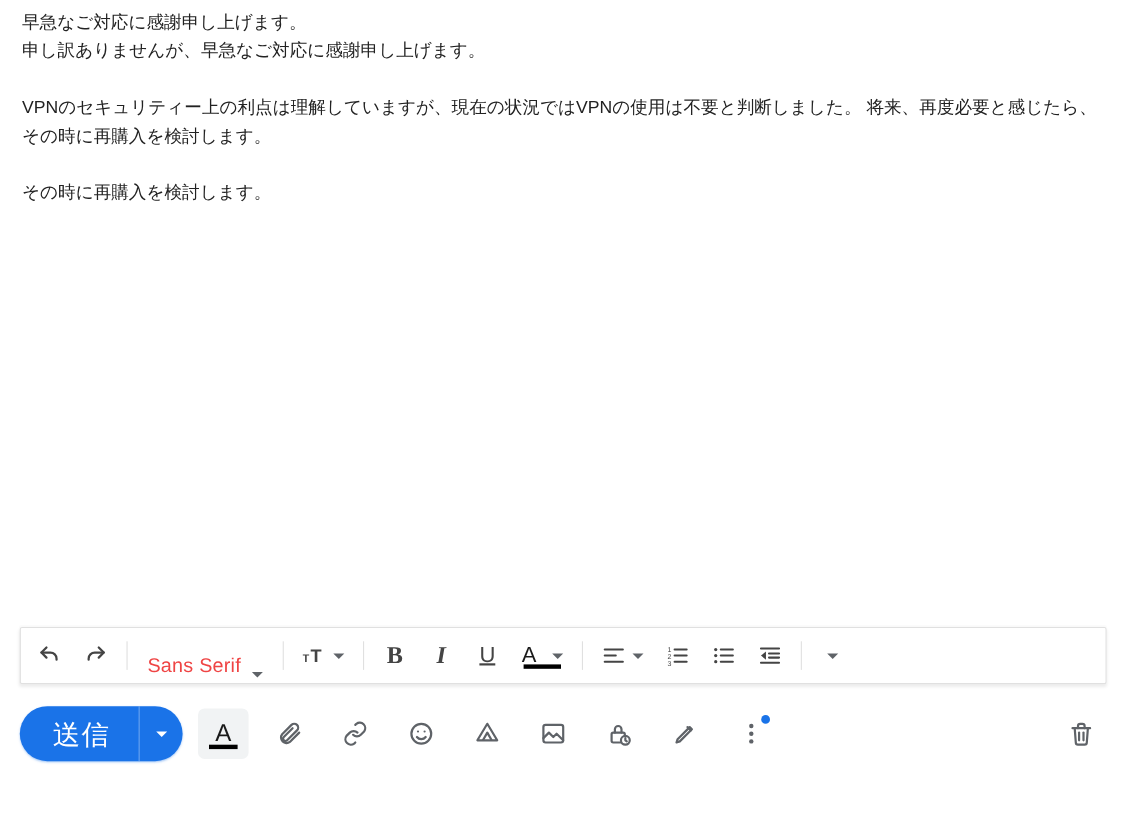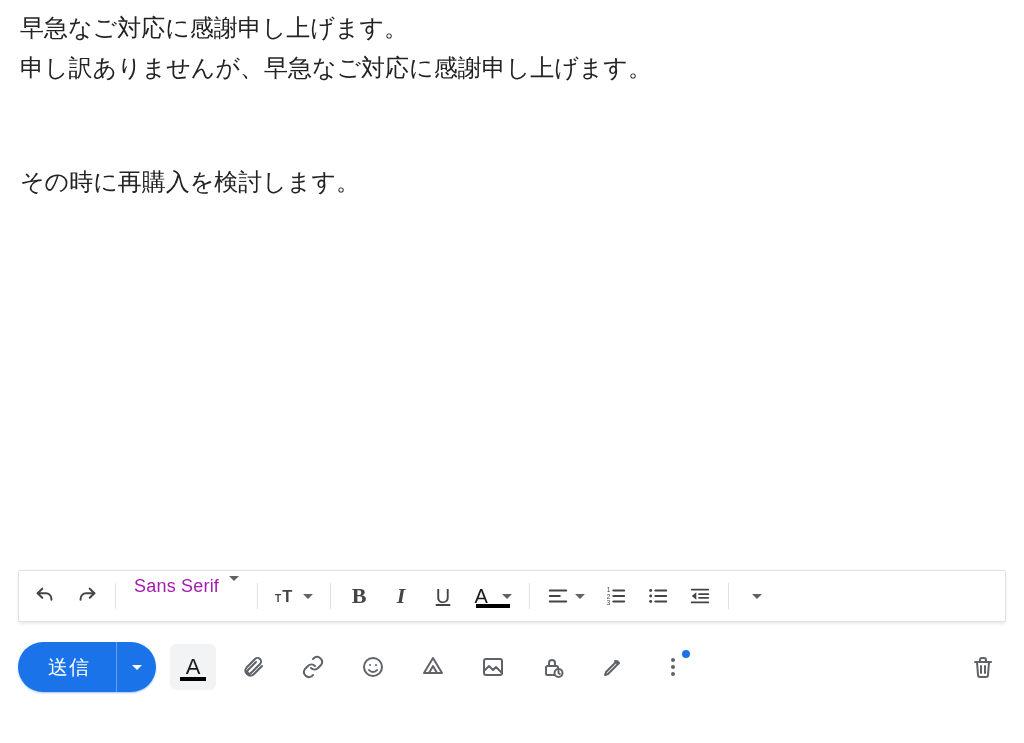--- a/index.html
+++ b/index.html
@@ -1,19 +1,19 @@
 <!DOCTYPE html>
 <html><head>
 <meta charset="utf-8">
 <style>
   * { box-sizing: border-box; margin: 0; padding: 0; }
   html, body { width: 1024px; height: 743px; font-family: Arial, "Helvetica Neue", sans-serif; background: #fff; }
   .compose-body {
     padding: 8px 14px 0 20px;
-    font-size: 24px;
+    font-size: 16px;
     line-height: 1.65;
     color: #222;
     height: 570px;
     overflow: hidden;
   }
   .compose-body p { margin: 0; }
   .compose-body .para-gap { height: 1.55em; }
 
   .format-toolbar {
     margin: 0 18px;
@@ -33,23 +33,23 @@
     justify-content: center;
     min-width: 40px;
     height: 40px;
     cursor: pointer;
     border-radius: 3px;
     position: relative;
   }
   .tb-sep { width:1px; height:26px; background:#e0e0e0; margin:0 6px; }
 
   .font-picker {
-    display: flex; align-items: flex-start; gap: 10px;
+    display: flex; align-items: flex-end; gap: 10px;
     padding: 0 10px; cursor: pointer; height: 40px;
-    font-size: 18px; color:#a21caf; letter-spacing: .2px;
+    font-size: 18px; color:#ef4444; letter-spacing: .2px;
   }
   .dd-caret { width:0;height:0;border-left:5px solid transparent;border-right:5px solid transparent;border-top:5px solid #5f6368; }
 
   .send-row {
     display: flex;
     align-items: center;
     padding: 20px 18px 18px 18px;
     gap: 14px;
   }
   .send-btn {
@@ -58,21 +58,21 @@
     height: 50px;
     border-radius: 999px;
     overflow: hidden;
     background: #1a73e8;
     color: #fff;
     box-shadow: 0 1px 2px rgba(26,115,232,.4);
   }
   .send-main {
     display:flex;align-items:center;justify-content:center;
     padding: 0 26px 0 30px;
-    font-size: 20px;
+    font-size: 25px;
     letter-spacing: 1px;
     cursor: pointer;
   }
   .send-dd {
     display:flex;align-items:center;justify-content:center;
     width: 40px;
     border-left: 1px solid rgba(255,255,255,.35);
     cursor: pointer;
   }
   .send-dd .dd-caret { border-top-color:#fff; }
@@ -99,20 +99,21 @@
     font-family: Arial; font-weight:400; font-size:20px; color:#1a1a1a; line-height:1;
   }
 </style>
 </head>
 <body>
 
 <div class="compose-body">
   <p>早急なご対応に感謝申し上げます。</p>
   <p>申し訳ありませんが、早急なご対応に感謝申し上げます。</p>
   <div class="para-gap"></div>
+  <p> VPNのセキュリティー上の利点は理解していますが、現在の状況ではVPNの使用は不要と判断しました。 将来、再度必要と感じたら、その時に再購入を検討します。</p>
   <div class="para-gap"></div>
   <p>その時に再購入を検討します。</p>
 </div>
 
 <div class="format-toolbar">
 
   <div class="tb-btn">
     <svg class="ico" viewBox="0 0 24 24" fill="none" stroke="#444" stroke-width="2.2" stroke-linecap="round" stroke-linejoin="round">
       <path d="M9 14l-5-5 5-5"></path>
         <path d="M4 9h9a6 6 0 0 1 6 6v1"></path>

